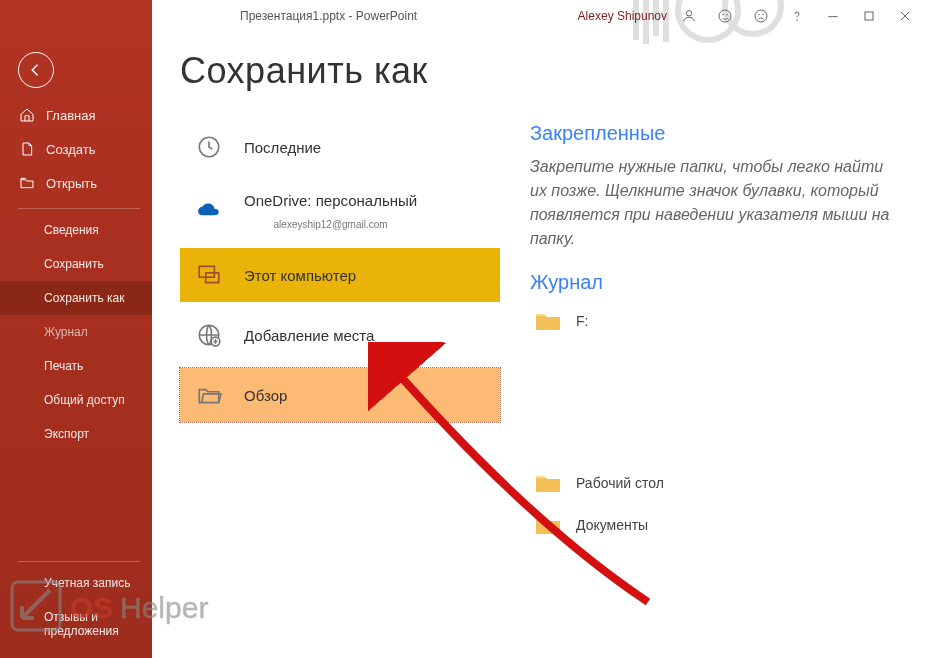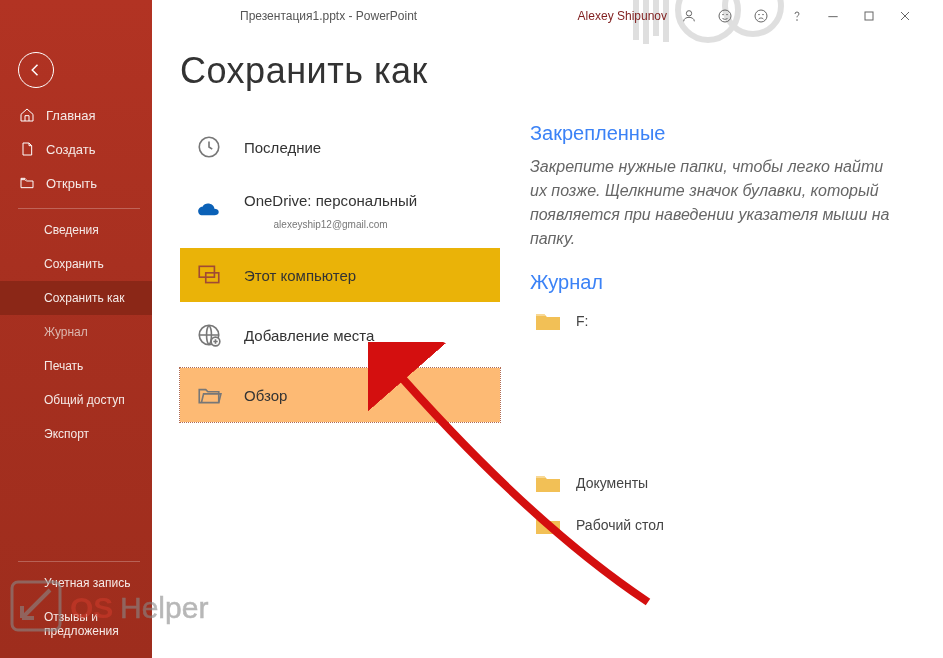--- a/index.html
+++ b/index.html
@@ -265,31 +265,31 @@
 
       <div style="height:120px"></div>
 
       <div class="folder-row">
         <span class="f-icon">
           <svg viewBox="0 0 28 22">
               <path fill="#f2c056" d="M2 4h8l3 3h13v13H2z"></path>
               <path fill="#f8d894" d="M2 4h8l2 2H2z"></path>
             </svg>
         </span>
-        <span>Документы</span>
+        <span>Рабочий стол</span>
       </div>
 
       <div class="folder-row">
         <span class="f-icon">
           <svg viewBox="0 0 28 22">
               <path fill="#f2c056" d="M2 4h8l3 3h13v13H2z"></path>
               <path fill="#f8d894" d="M2 4h8l2 2H2z"></path>
             </svg>
         </span>
-        <span>Рабочий стол</span>
+        <span>Документы</span>
       </div>
     </div>
   </div>
 </div>
 
 <svg class="arrow-annot" viewBox="0 0 300 280">
   <defs>
     <marker id="ah" markerWidth="14" markerHeight="14" refX="3" refY="7" orient="auto">
       <path d="M0 0 L14 7 L0 14 z" fill="#d40f0f"></path>
     </marker>

